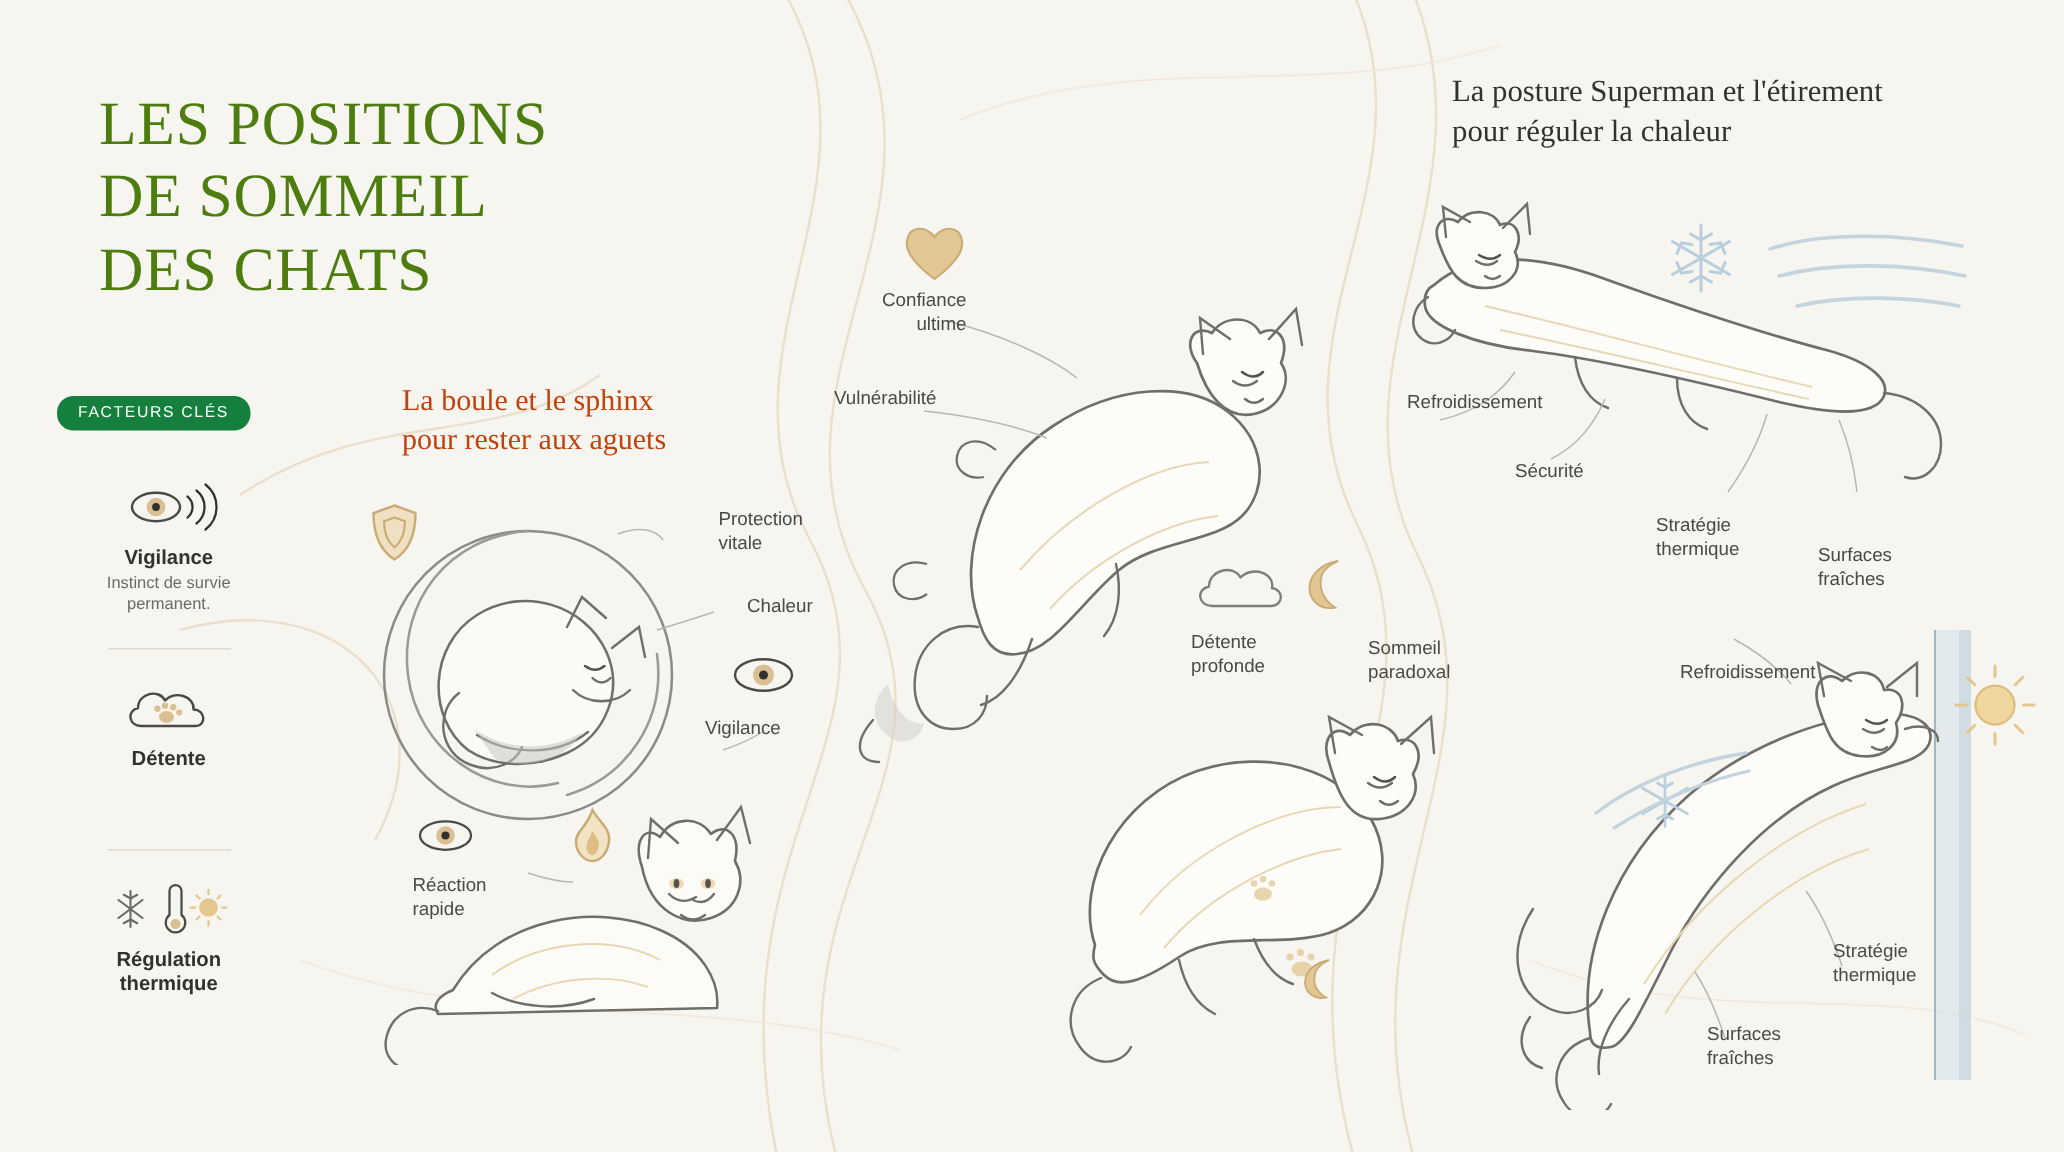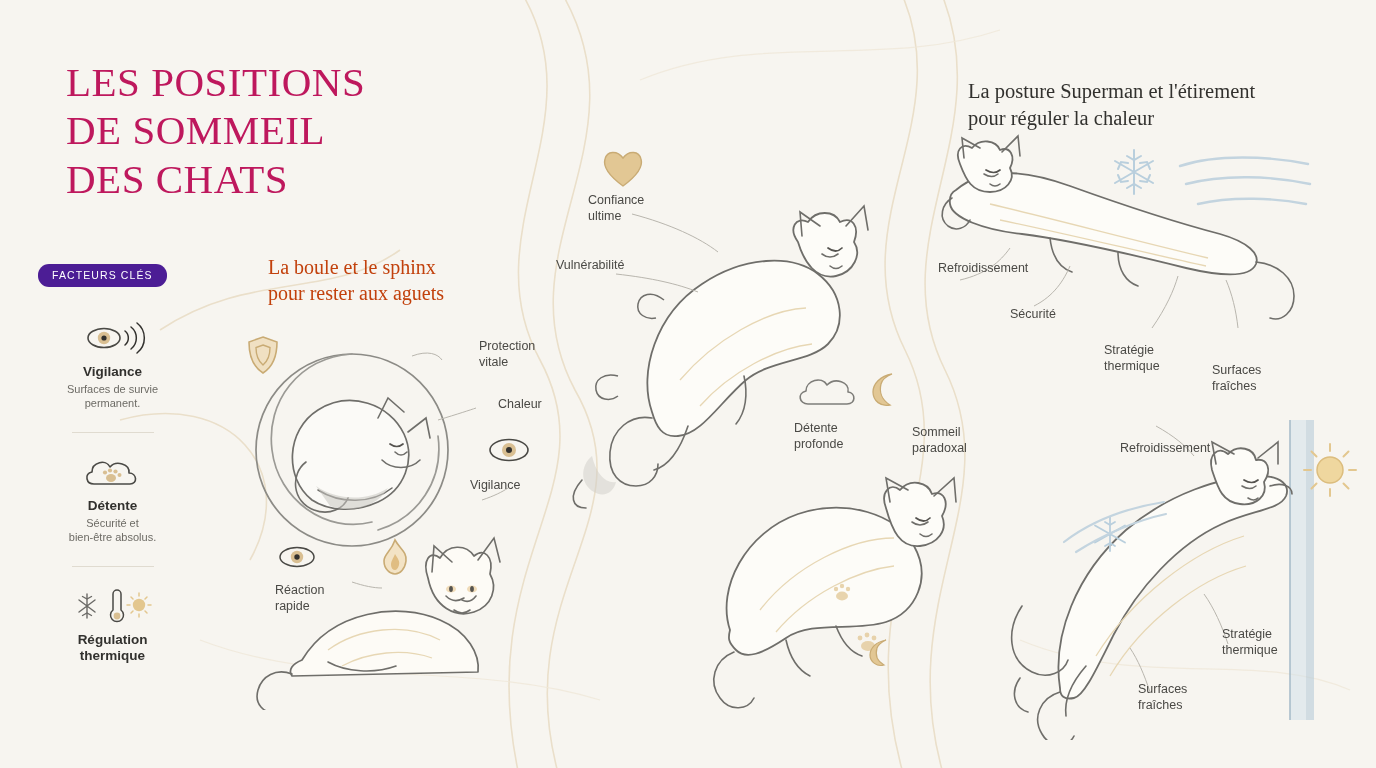--- a/index.html
+++ b/index.html
@@ -29,30 +29,30 @@
   
   .main-title {
     position: absolute;
     left: 66px;
     top: 58px;
     width: 430px;
     font-family: "Liberation Serif", serif;
     font-size: 41px;
     line-height: 1.18;
     letter-spacing: 0.5px;
-    color: #be185d;
+    color: #4d7c0f;
     white-space: pre-line;
   }
 
   
   .kf-badge {
     position: absolute;
     left: 38px;
     top: 264px;
-    background: #4c1d95;
+    background: #15803d;
     color: #ffffff;
     font-size: 10.5px;
     letter-spacing: 1.1px;
     padding: 5px 14px 6px;
     border-radius: 11px;
     font-family: "Liberation Sans", sans-serif;
   }
   .kf-item {
     position: absolute;
     left: 30px;
@@ -151,42 +151,40 @@
         <circle cx="26" cy="20" r="6.2" fill="#d9bf92"></circle>
         <circle cx="26" cy="20" r="2.6" fill="#32312e"></circle>
         <g fill="none" stroke="#32312e" stroke-width="1.5" stroke-linecap="round">
           <path d="M47,13 A9,9 0 0 1 47,27"></path>
           <path d="M53,9 A14,14 0 0 1 53,31"></path>
           <path d="M59,5 A19,19 0 0 1 59,35"></path>
         </g>
       </svg>
     </span>
     <div class="kf-title">Vigilance</div>
-    <div class="kf-desc">Surfaces de survie
+    <div class="kf-desc">Instinct de survie
 permanent.</div>
   </div>
 
   <div class="kf-divider" style="top:432px;"></div>
 
   <div class="kf-item" style="top:452px;">
     <span class="kf-icon">
       <svg width="70" height="42" viewBox="0 0 70 42">
         <path d="M16,32 C8,32 6,22 14,20 C14,10 28,7 32,15 C38,8 52,12 51,21 C59,21 60,32 52,32 Z" fill="none" stroke="#4a4945" stroke-width="1.6" stroke-linejoin="round"></path>
         <g fill="#d9bf92">
           <ellipse cx="33" cy="26" rx="5" ry="4"></ellipse>
           <circle cx="27" cy="20.5" r="2.1"></circle>
           <circle cx="32" cy="18.5" r="2.1"></circle>
           <circle cx="37.5" cy="19.5" r="2.1"></circle>
           <circle cx="41.5" cy="23" r="2"></circle>
         </g>
       </svg>
     </span>
     <div class="kf-title">Détente</div>
-    <div class="kf-desc">Sécurité et
-bien-être absolus.</div>
   </div>
 
   <div class="kf-divider" style="top:566px;"></div>
 
   <div class="kf-item" style="top:586px;">
     <span class="kf-icon">
       <svg width="80" height="42" viewBox="0 0 80 42">
         <g stroke="#6b6a66" stroke-width="1.4" stroke-linecap="round" fill="none">
           <path d="M14,8 L14,32 M6,14 L22,26 M22,14 L6,26"></path>
           <path d="M9.5,10.5 L14,13 L18.5,10.5 M9.5,29.5 L14,27 L18.5,29.5"></path>
@@ -392,29 +390,29 @@
       <path d="M24,2 C12,4 5,12 5,20 C5,29 13,35 22,33 C14,28 11,20 13,12 C14,8 19,4 24,2 Z" fill="#e2c794" stroke="#c9ab74" stroke-width="1.3"></path>
     </svg>
   </span>
 
   <span class="icon-abs" style="left:866px; top:638px;">
     <svg width="28" height="30" viewBox="0 0 28 30">
       <path d="M20,2 C10,4 4,10 4,17 C4,24 11,29 18,27 C11,23 9,17 11,10 C12,7 16,4 20,2 Z" fill="#e2c794" stroke="#c9ab74" stroke-width="1.2"></path>
     </svg>
   </span>
 
-  <div class="anno" style="left:588px; top:192px;">Confiance
+  <div class="anno" style="left:588px; top:192px;text-align:right;">Confiance
 ultime</div>
   <div class="anno" style="left:556px; top:257px;">Vulnérabilité</div>
   <div class="anno" style="left:794px; top:420px;">Détente
 profonde</div>
   <div class="anno" style="left:912px; top:424px;">Sommeil
 paradoxal</div>
 
-  <div class="col-heading" style="left:968px; top:78px; width:370px;">La posture Superman et l'étirement
+  <div class="col-heading" style="left:968px; top:48px; width:370px;">La posture Superman et l'étirement
 pour réguler la chaleur</div>
 
   <svg class="icon-abs" style="left:930px; top:130px;" width="400" height="230" viewBox="0 0 400 230">
     <g fill="#fdfcf8" stroke="#6f6e6a" stroke-width="1.8" stroke-linejoin="round">
       <path d="M26,60 C54,36 96,40 140,56 C190,74 244,92 290,104 C318,112 330,124 326,134
                C320,148 290,146 256,138 C200,124 140,110 92,104 C54,100 22,88 20,74 C19,66 22,62 26,60 Z"></path>
       <path d="M30,34 c-6,-14 2,-22 12,-16 c8,-10 24,-8 28,2 c10,-4 16,6 10,18 c6,12 -4,24 -20,24 c-18,0 -24,-12 -30,-28 Z"></path>
     </g>
     <g fill="none" stroke="#6f6e6a" stroke-width="1.6" stroke-linecap="round">
       <path d="M34,28 l-2,-20 l18,10"></path>

